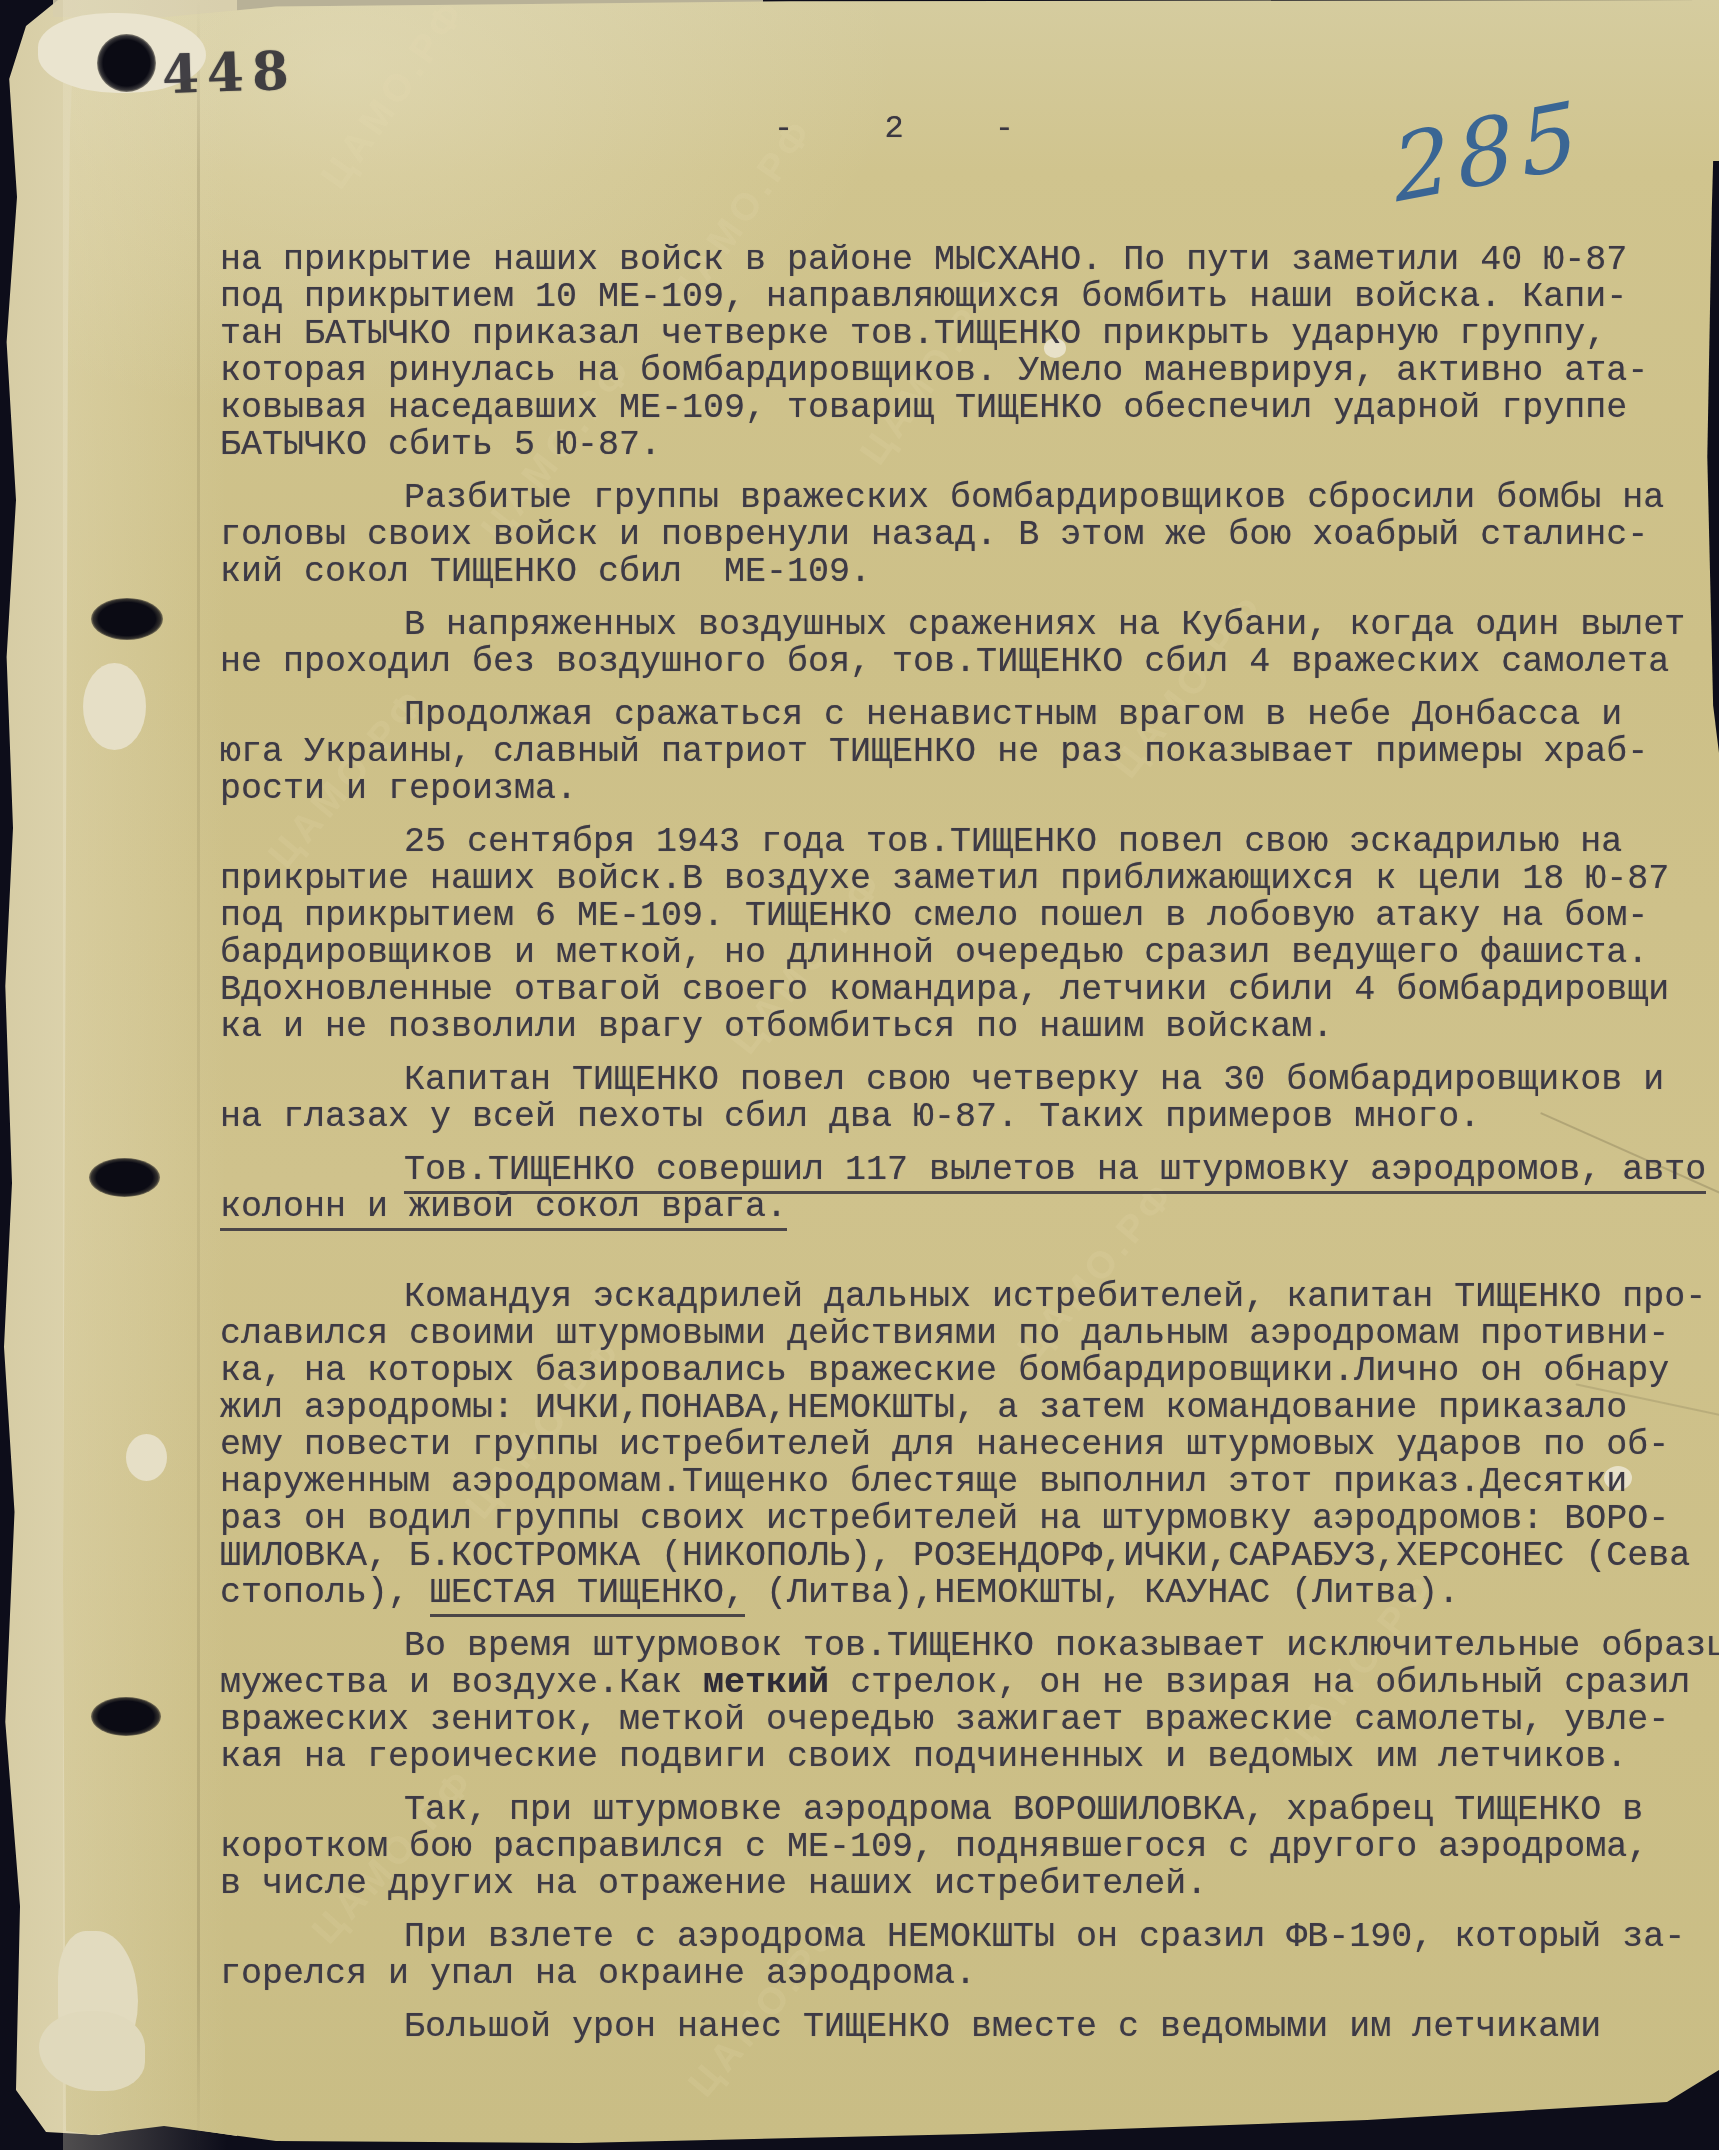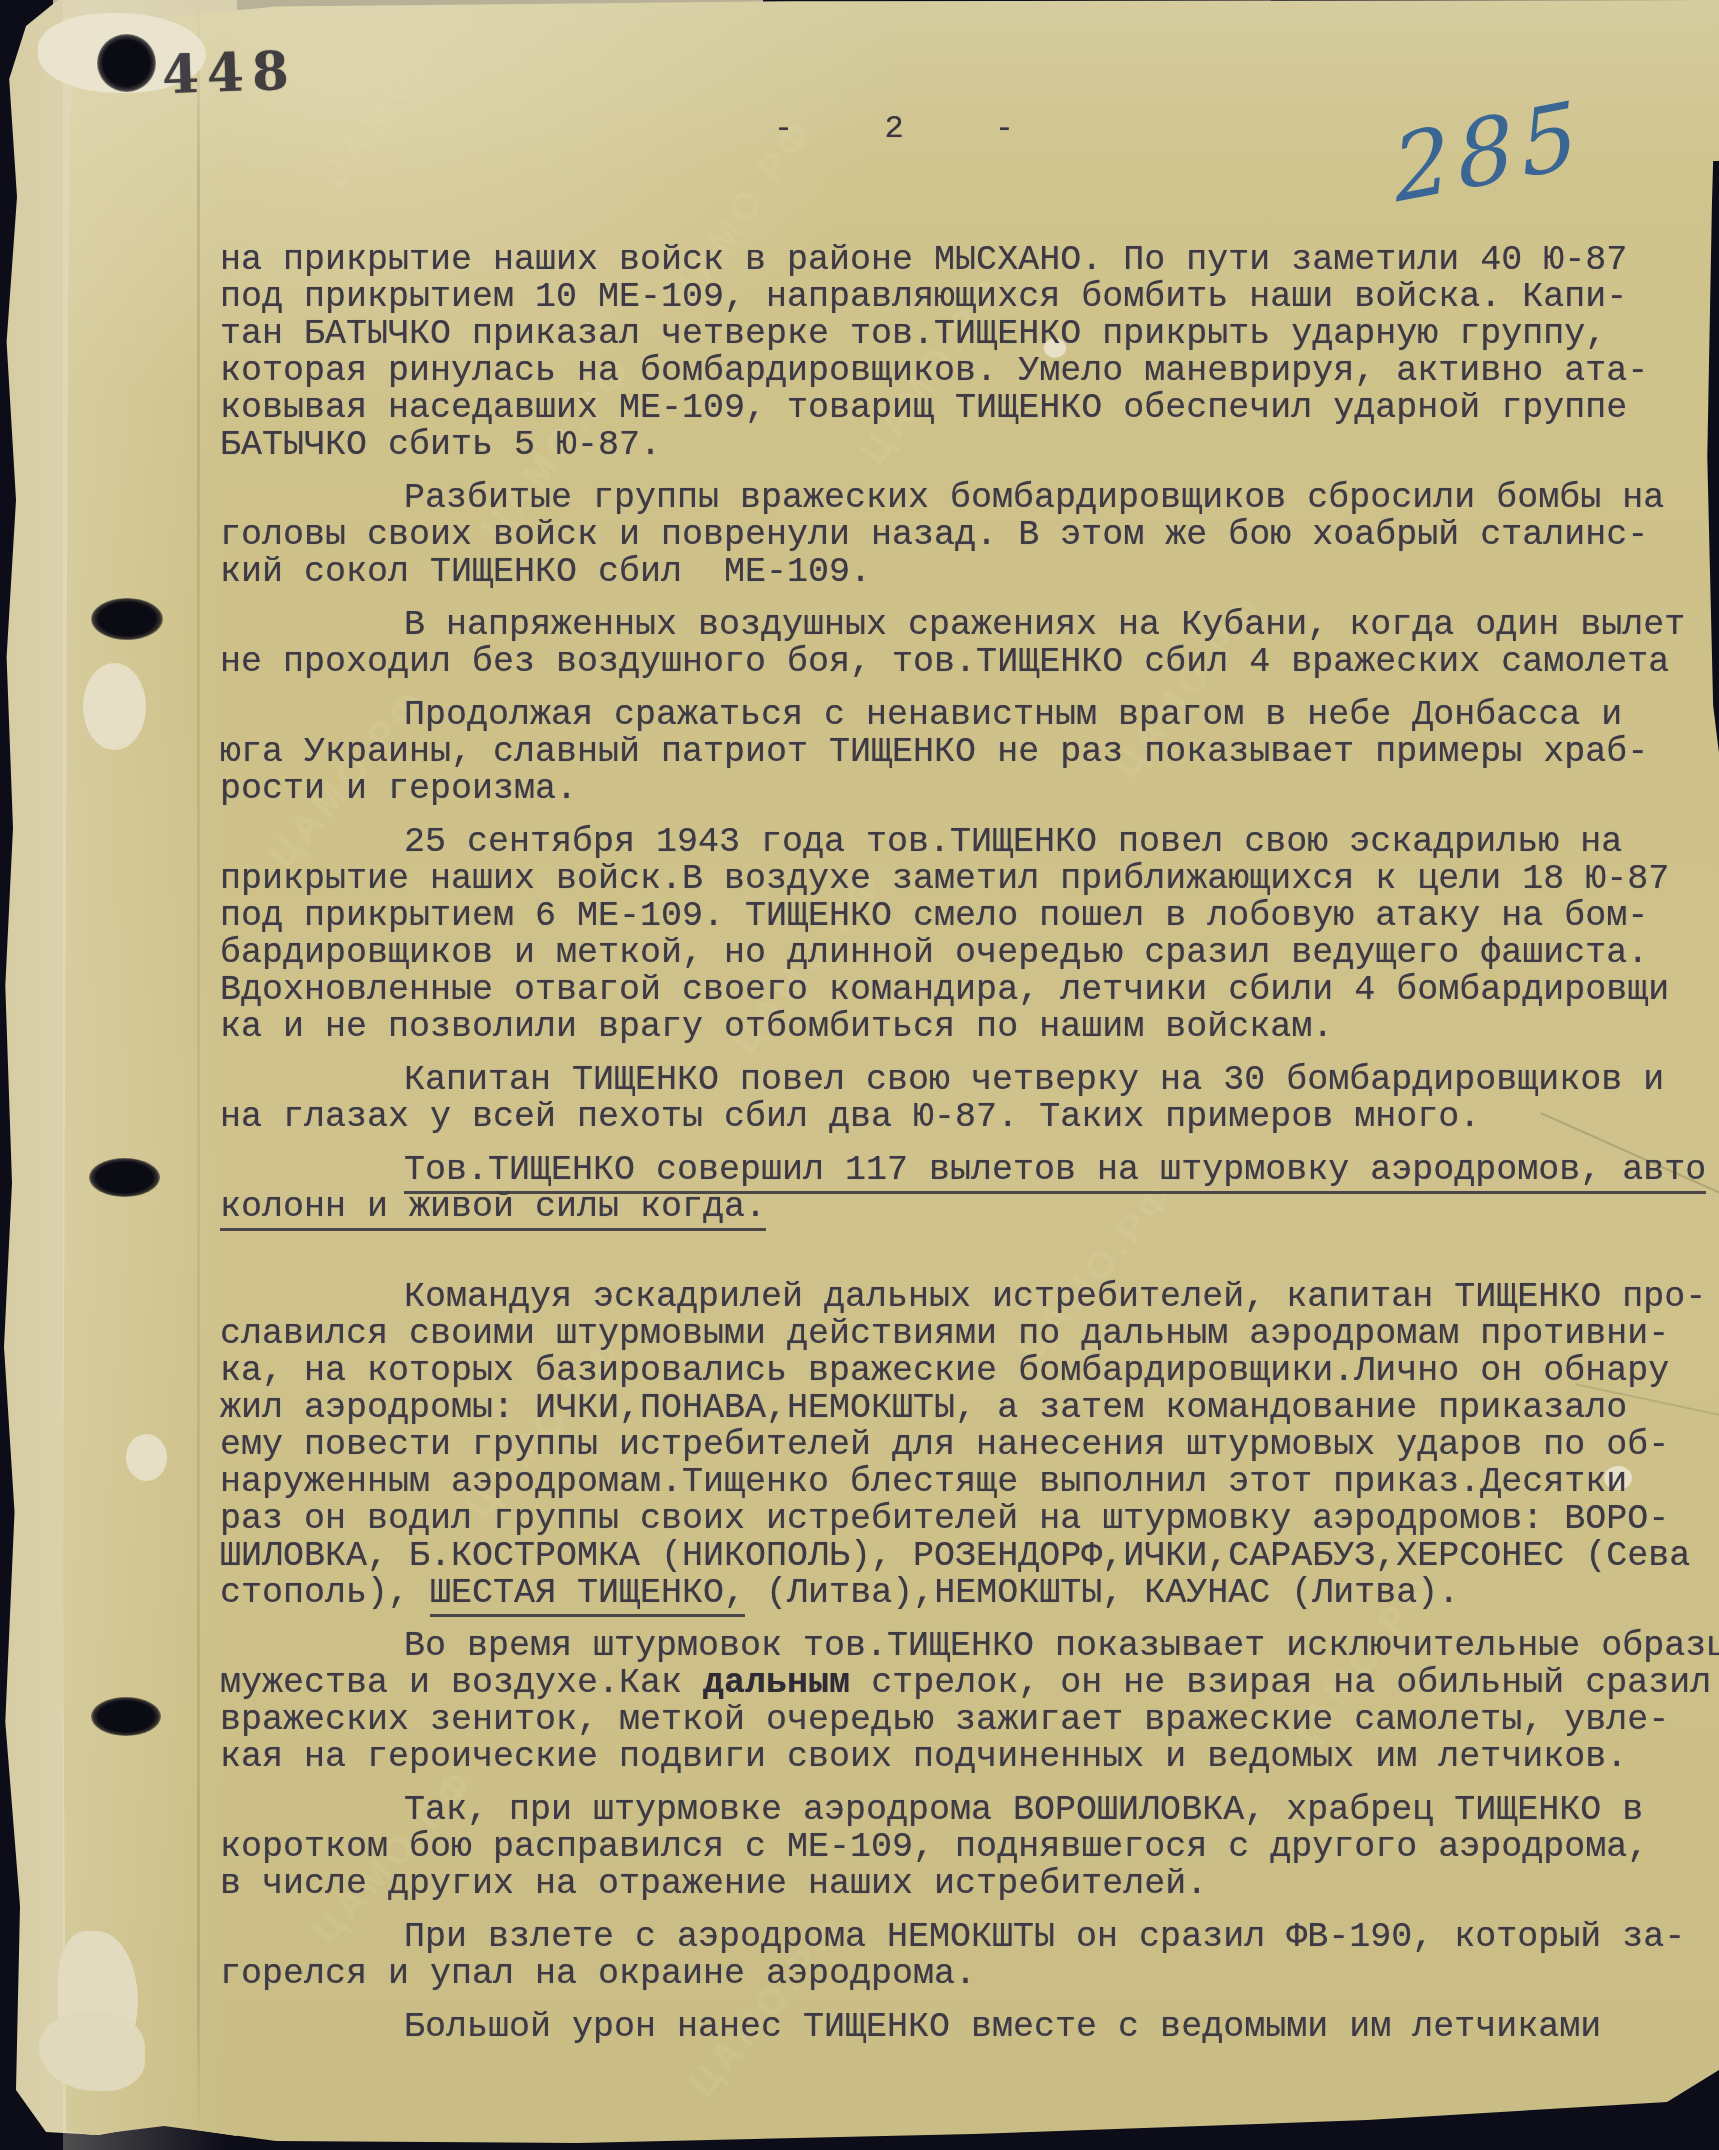--- a/index.html
+++ b/index.html
@@ -179,37 +179,37 @@
           <div class="line">Вдохновленные отвагой своего командира, летчики сбили 4 бомбардировщи</div>
           <div class="line">ка и не позволили врагу отбомбиться по нашим войскам.</div>
         </div>
         <div class="para">
           <div class="line indent">Капитан ТИЩЕНКО повел свою четверку на 30 бомбардировщиков и</div>
           <div class="line">на глазах у всей пехоты сбил два Ю-87. Таких примеров много.</div>
         </div>
       </div>
     <div class="heading">
       <div class="line indent"><span class="u">Тов.ТИЩЕНКО совершил 117 вылетов на штурмовку аэродромов, авто</span></div>
-      <div class="line"><span class="u">колонн и живой силы когда.</span></div>
+      <div class="line"><span class="u">колонн и живой сокол врага.</span></div>
     </div>
     <div id="paras-after">
         <div class="para">
           <div class="line indent">Командуя эскадрилей дальных истребителей, капитан ТИЩЕНКО про-</div>
           <div class="line">славился своими штурмовыми действиями по дальным аэродромам противни-</div>
           <div class="line">ка, на которых базировались вражеские бомбардировщики.Лично он обнару</div>
           <div class="line">жил аэродромы: ИЧКИ,ПОНАВА,НЕМОКШТЫ, а затем командование приказало</div>
           <div class="line">ему повести группы истребителей для нанесения штурмовых ударов по об-</div>
           <div class="line">наруженным аэродромам.Тищенко блестяще выполнил этот приказ.Десятки</div>
           <div class="line">раз он водил группы своих истребителей на штурмовку аэродромов: ВОРО-</div>
           <div class="line">ШИЛОВКА, Б.КОСТРОМКА (НИКОПОЛЬ), РОЗЕНДОРФ,ИЧКИ,САРАБУЗ,ХЕРСОНЕС (Сева</div>
           <div class="line"><span>стополь), </span><span class="u">ШЕСТАЯ ТИЩЕНКО,</span><span> (Литва),НЕМОКШТЫ, КАУНАС (Литва).</span></div>
         </div>
         <div class="para">
           <div class="line indent">Во время штурмовок тов.ТИЩЕНКО показывает исключительные образцы</div>
-          <div class="line"><span>мужества и воздухе.Как </span><span class="b">дальным</span><span> стрелок, он не взирая на обильный сразил</span></div>
+          <div class="line"><span>мужества и воздухе.Как </span><span class="b">меткий</span><span> стрелок, он не взирая на обильный сразил</span></div>
           <div class="line">вражеских зениток, меткой очередью зажигает вражеские самолеты, увле-</div>
           <div class="line">кая на героические подвиги своих подчиненных и ведомых им летчиков.</div>
         </div>
         <div class="para">
           <div class="line indent">Так, при штурмовке аэродрома ВОРОШИЛОВКА, храбрец ТИЩЕНКО в</div>
           <div class="line">коротком бою расправился с МЕ-109, поднявшегося с другого аэродрома,</div>
           <div class="line">в числе других на отражение наших истребителей.</div>
         </div>
         <div class="para">
           <div class="line indent">При взлете с аэродрома НЕМОКШТЫ он сразил ФВ-190, который за-</div>

